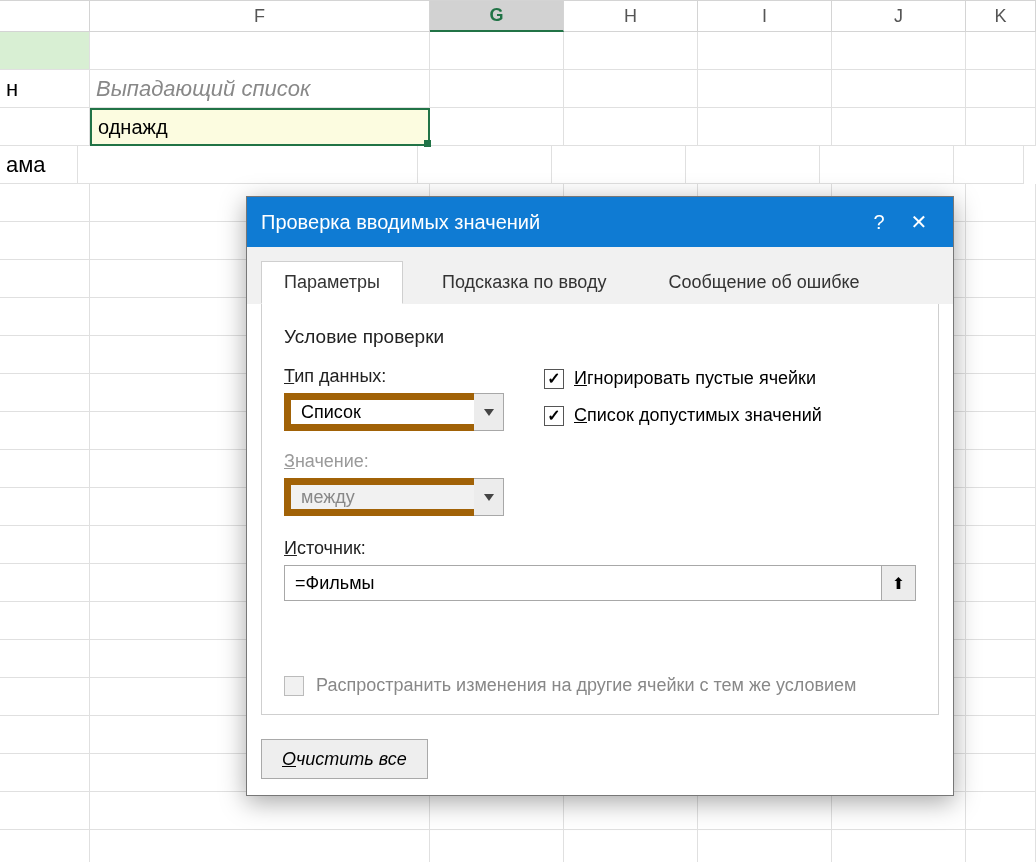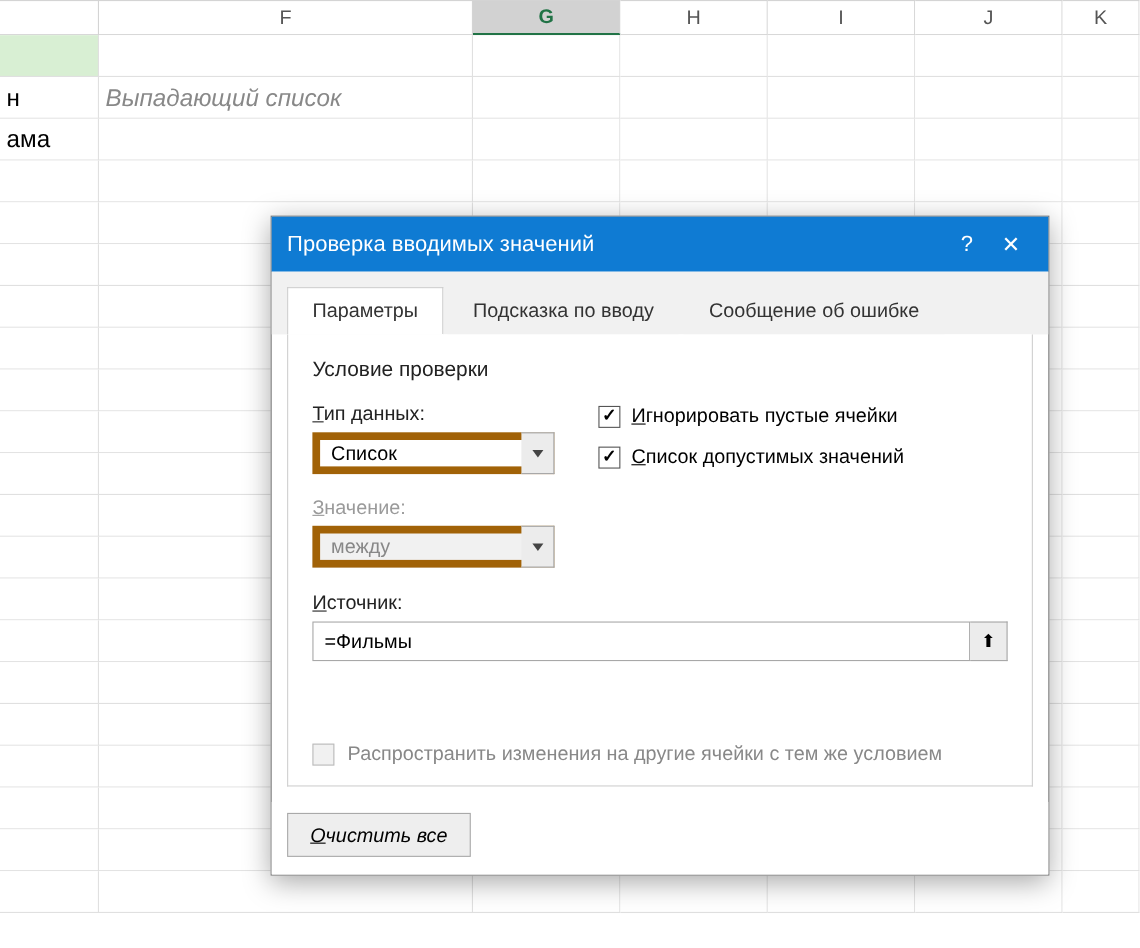--- a/index.html
+++ b/index.html
@@ -38,21 +38,21 @@
     border: 1px solid #777; background: #fff; box-shadow: 0 6px 24px rgba(0,0,0,.35);
     display:flex; flex-direction:column;
   }
   .titlebar {
     background: #0f7bd3; color: #fff; height: 50px; display:flex; align-items:center;
     padding: 0 14px; font-size: 20px;
   }
   .titlebar .title { flex:1; }
   .titlebar .tb-btn { width:40px; text-align:center; font-size:20px; cursor:pointer; }
   .tabs {
-    display:flex; gap:4px; padding: 14px 14px 0 14px; background:#f1f1f1;
+    display:flex; gap:16px; padding: 14px 14px 0 14px; background:#f1f1f1;
   }
   .tab {
     padding: 10px 22px; font-size: 18px; color:#333; background:#f1f1f1;
     border:1px solid transparent; cursor:pointer;
   }
   .tab.active { background:#fff; border:1px solid #cfcfcf; border-bottom:1px solid #fff; }
   .body {
     flex:1; background:#fff; margin:0 14px 14px 14px; border:1px solid #cfcfcf; border-top:none;
     padding: 22px 22px 14px 22px; position:relative;
   }
@@ -128,21 +128,30 @@
       <div class="row">
         <div class="cell partial-left cell-e" style="width: 90px; font-size: 22px;">н</div>
         <div class="cell heading" style="width: 340px;">Выпадающий список</div>
         <div class="cell" style="width: 134px;"></div>
         <div class="cell" style="width: 134px;"></div>
         <div class="cell" style="width: 134px;"></div>
         <div class="cell" style="width: 134px;"></div>
         <div class="cell" style="width: 70px;"></div>
       </div>
       <div class="row">
-        <div class="cell partial-left cell-e" style="width: 90px; font-size: 22px;">ама</div>
+        <div class="cell partial-left cell-e" style="width: 90px;"></div>
+        <div class="cell selected" style="width: 340px;">однажд</div>
+        <div class="cell" style="width: 134px;"></div>
+        <div class="cell" style="width: 134px;"></div>
+        <div class="cell" style="width: 134px;"></div>
+        <div class="cell" style="width: 134px;"></div>
+        <div class="cell" style="width: 70px;"></div>
+      </div>
+      <div class="row">
+        <div class="cell partial-left cell-e" style="width: 78px; font-size: 22px;">ама</div>
         <div class="cell" style="width: 340px;"></div>
         <div class="cell" style="width: 134px;"></div>
         <div class="cell" style="width: 134px;"></div>
         <div class="cell" style="width: 134px;"></div>
         <div class="cell" style="width: 134px;"></div>
         <div class="cell" style="width: 70px;"></div>
       </div>
       <div class="row">
         <div class="cell partial-left cell-e" style="width: 90px;"></div>
         <div class="cell" style="width: 340px;"></div>

